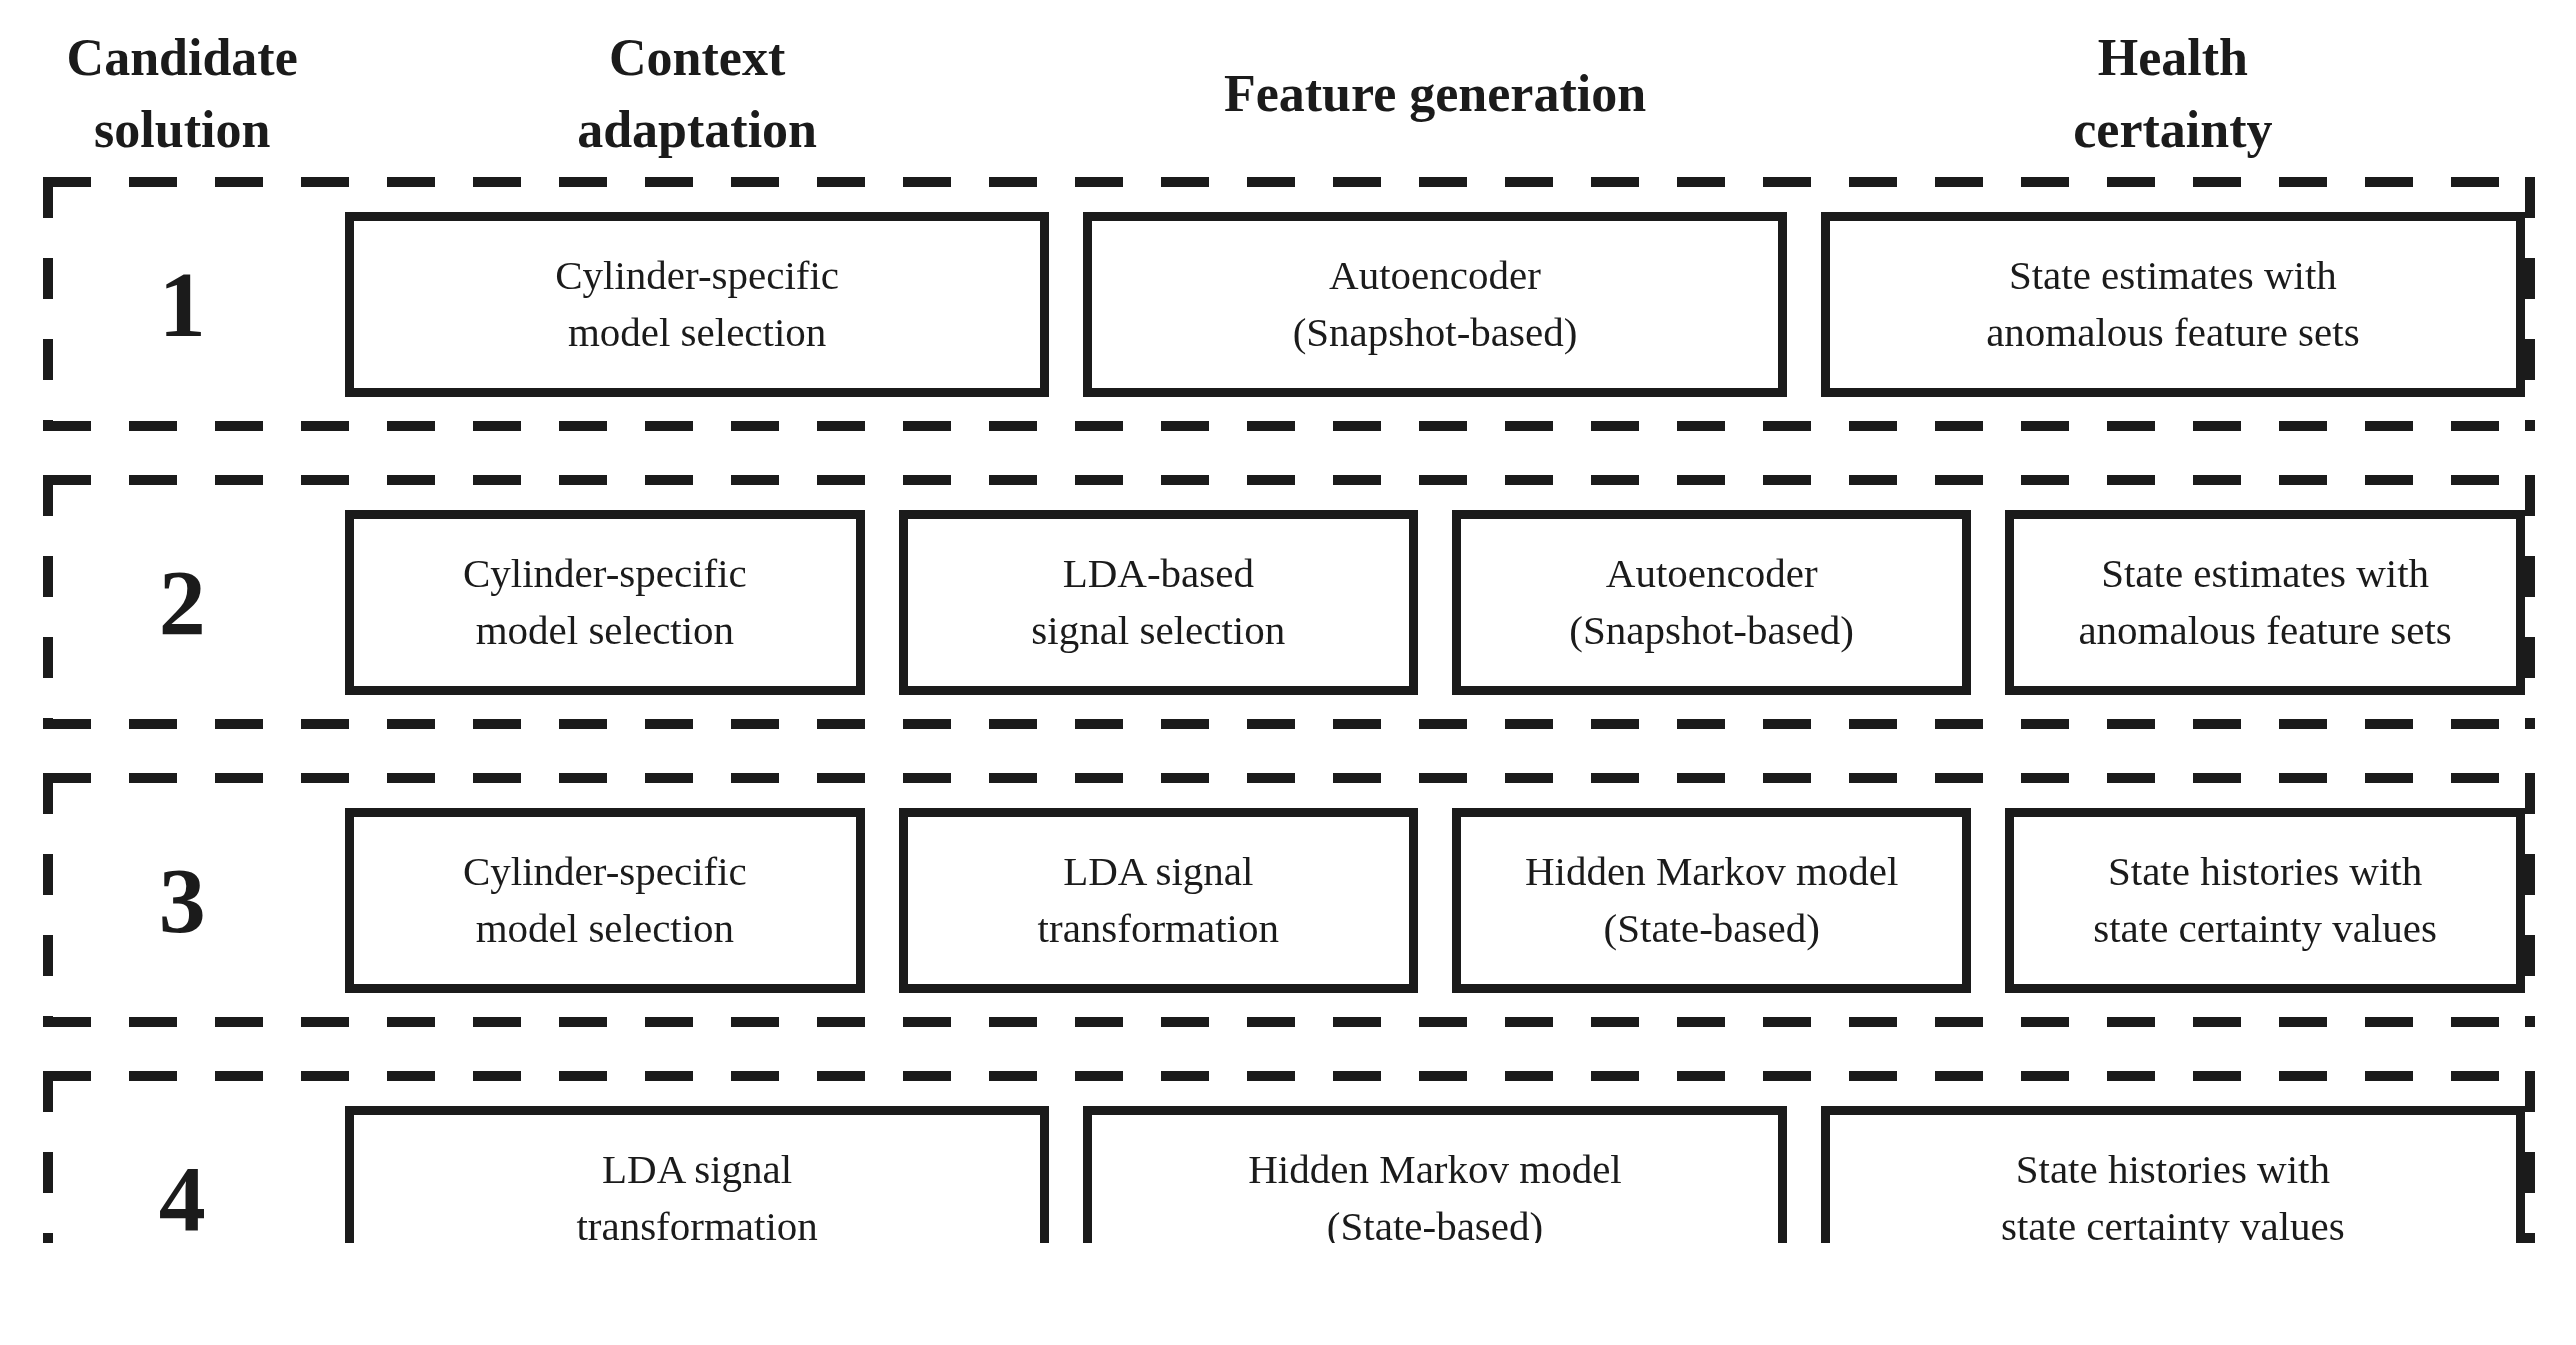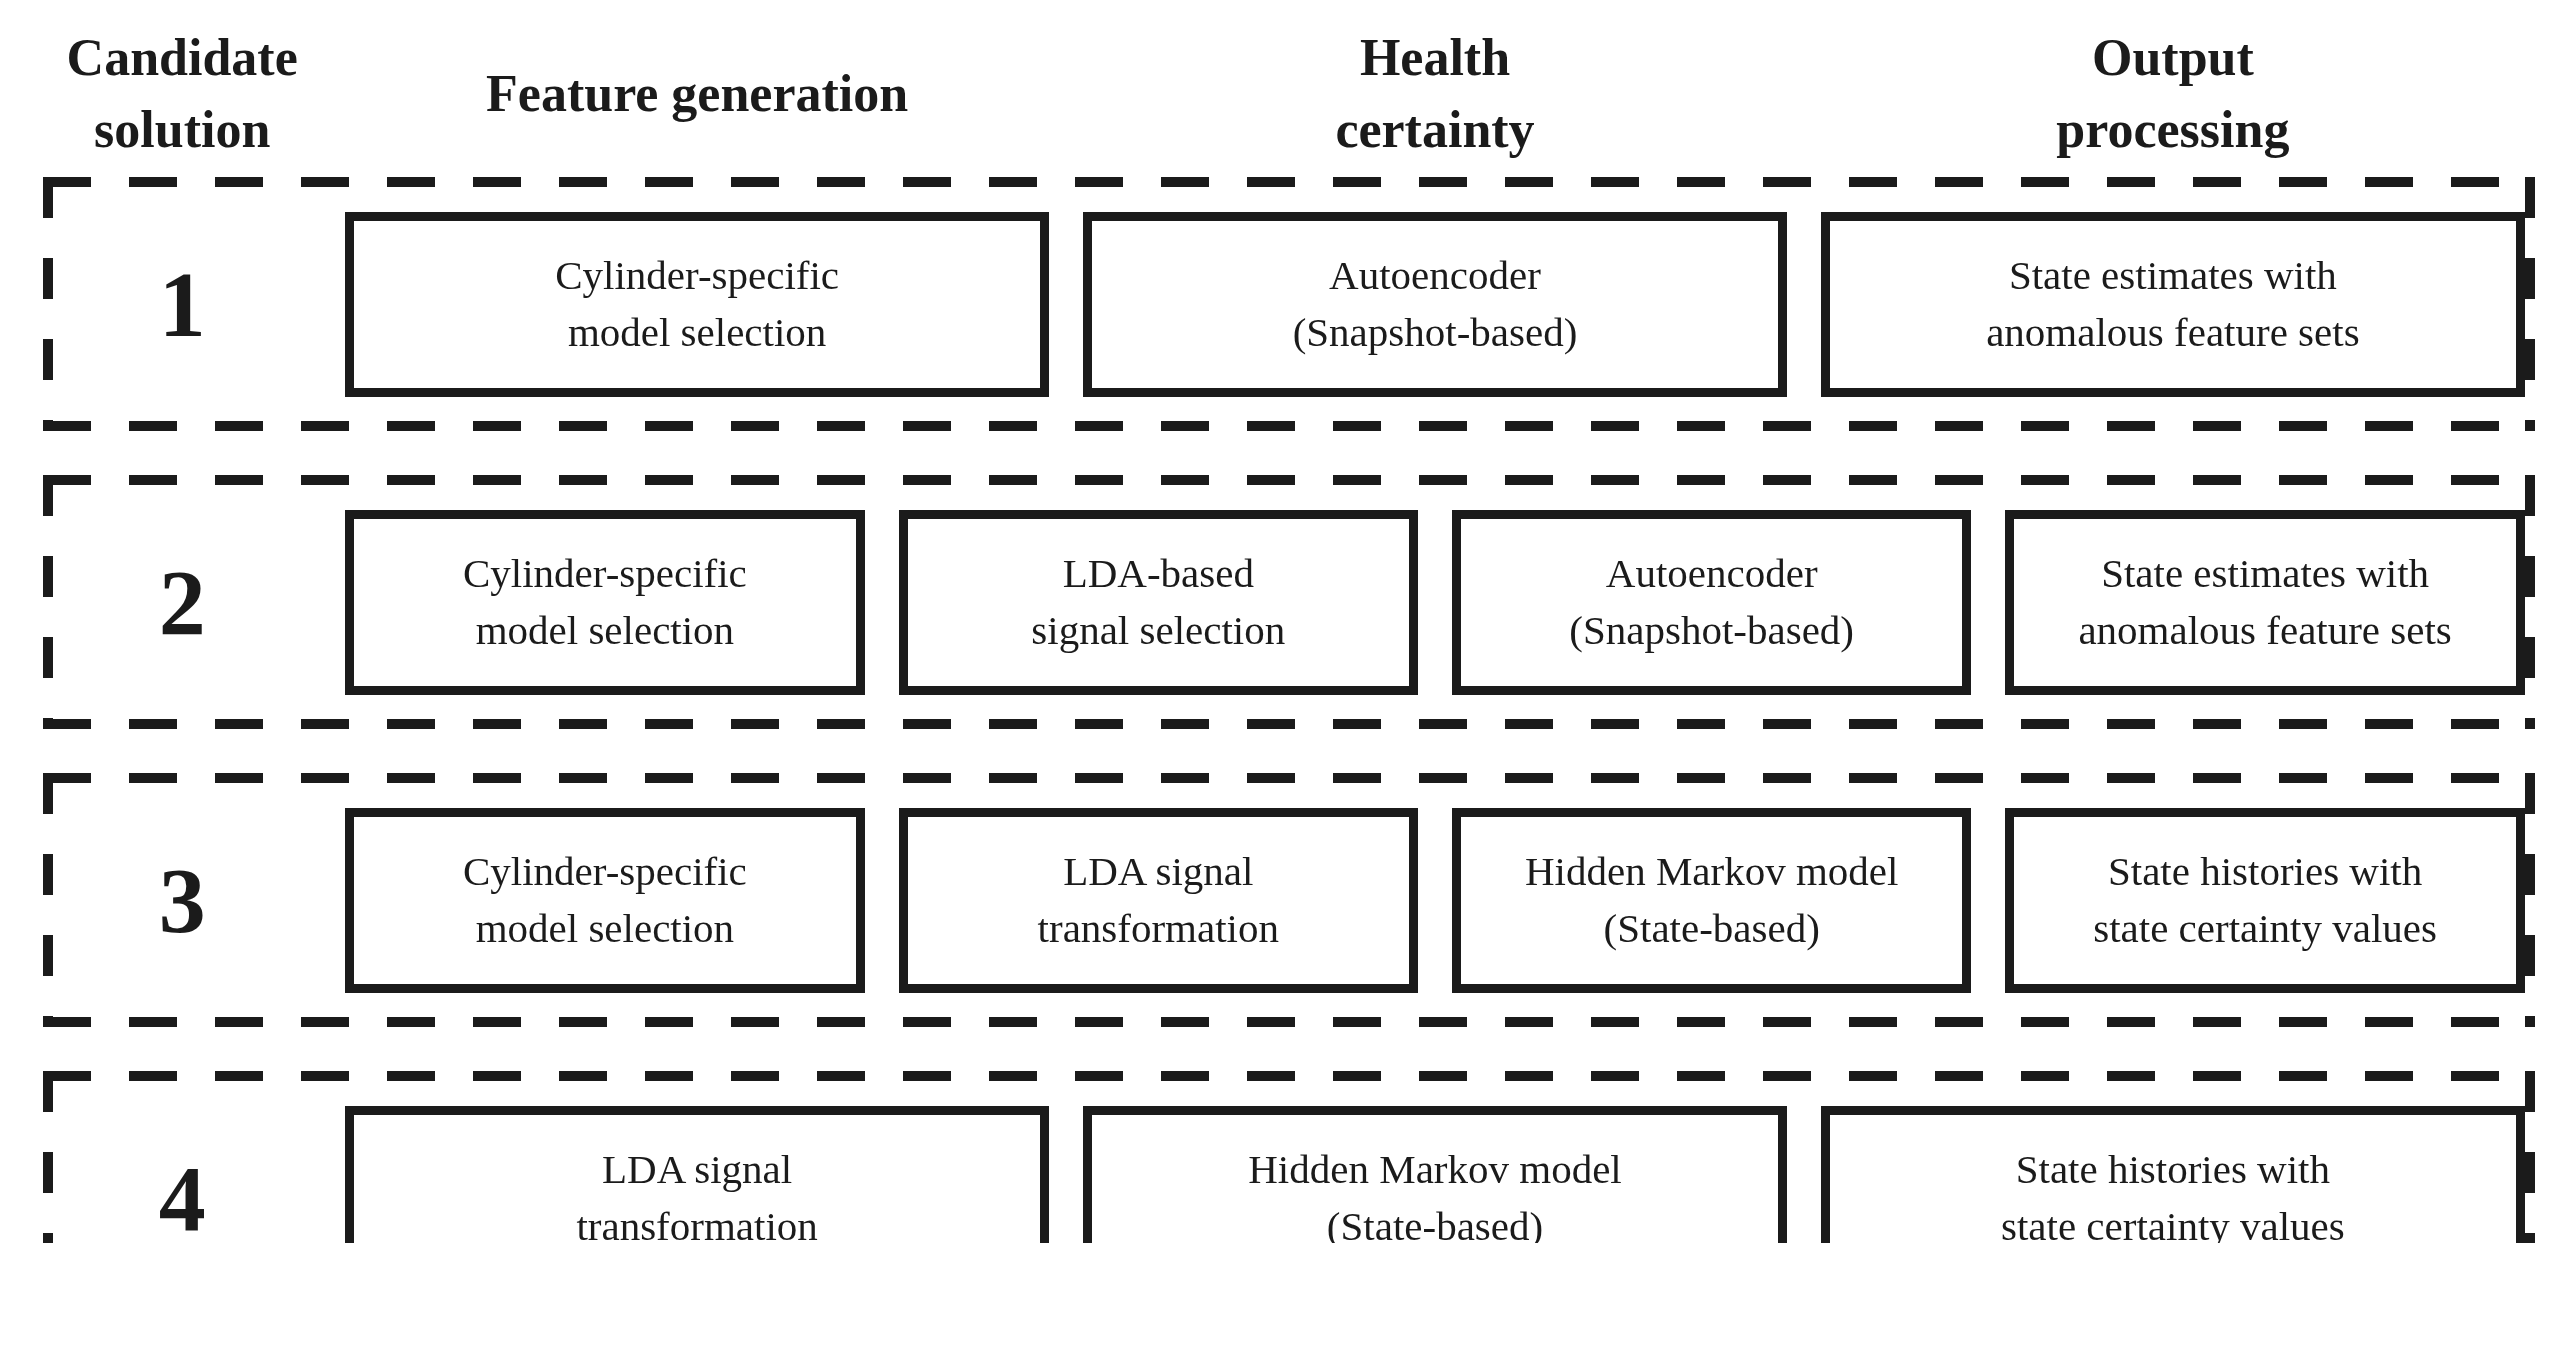--- a/index.html
+++ b/index.html
@@ -87,25 +87,25 @@
   }
 </style>
 </head>
 <body>
 
 <div class="figure">
 
   <div class="hdr">
     <div class="hcell first">Candidate
 solution</div>
+    <div class="hcell">Context
+adaptation</div>
     <div class="hcell">Feature generation</div>
     <div class="hcell">Health
 certainty</div>
-    <div class="hcell">Output
-processing</div>
   </div>
 
   <div class="rows">
 
     <div class="srow">
       <div class="numcell">1</div>
       <div class="box">Cylinder-specific
 model selection</div>
       <div class="box">Autoencoder
 (Snapshot-based)</div>

